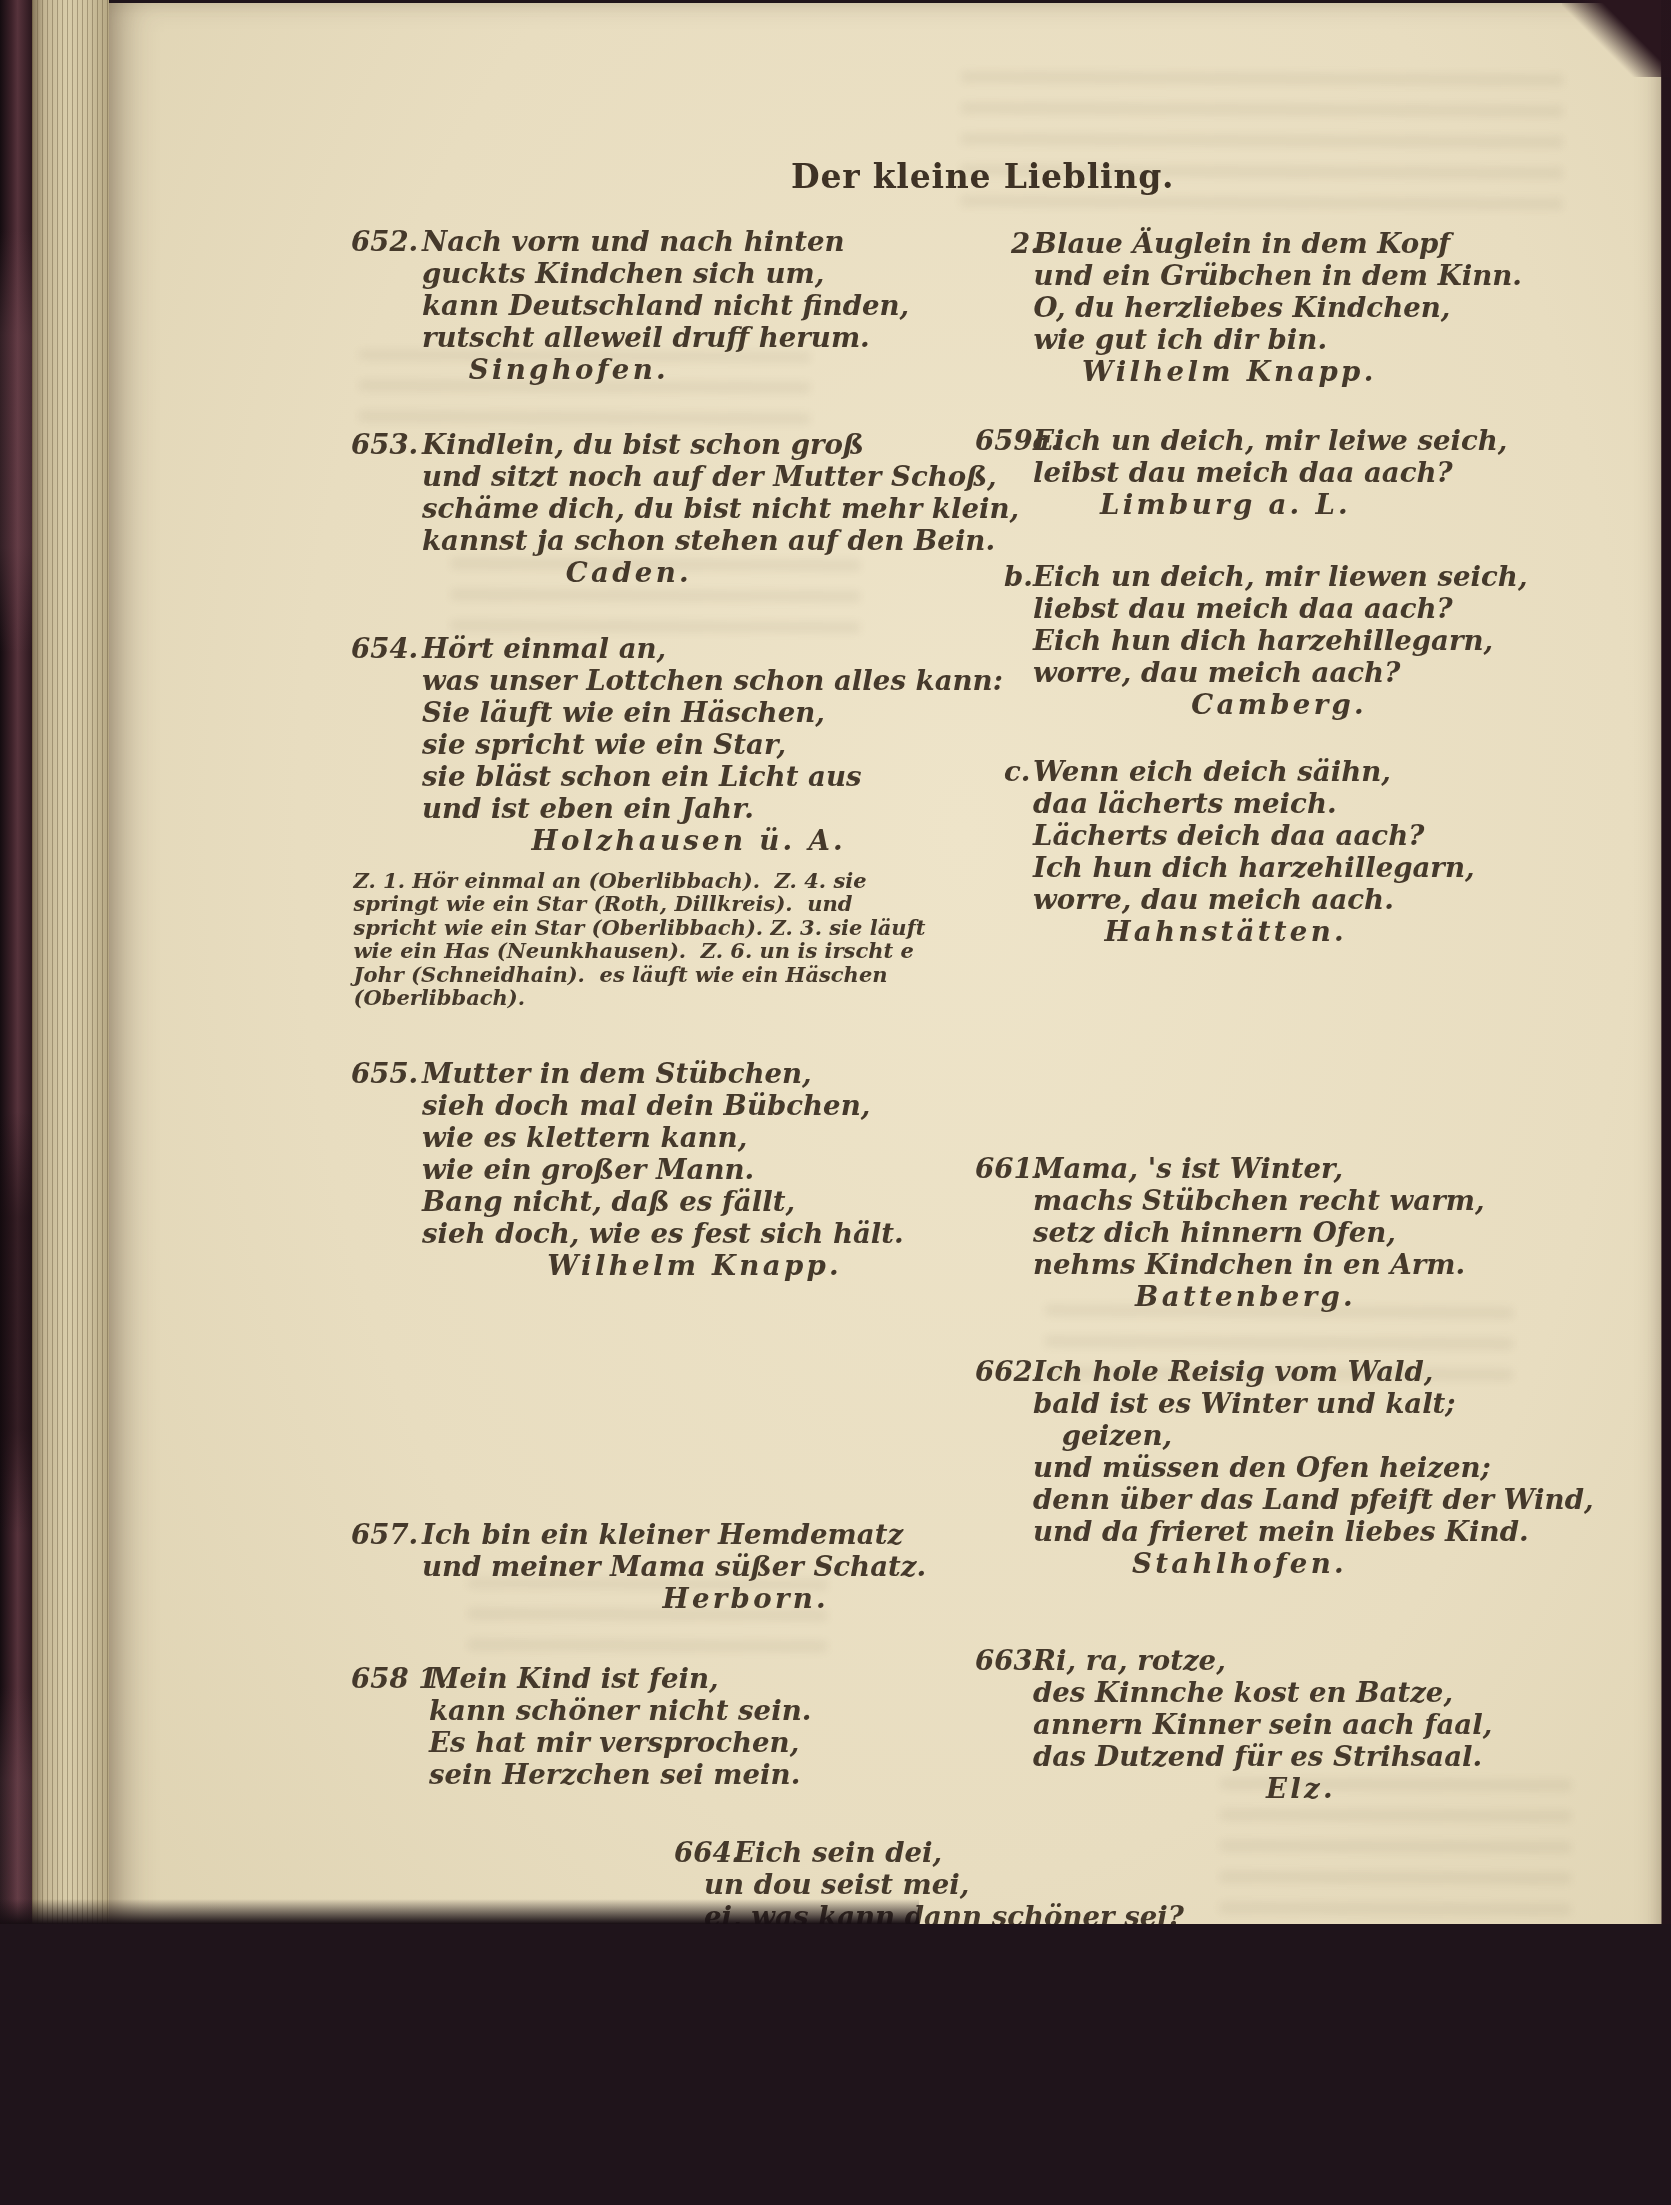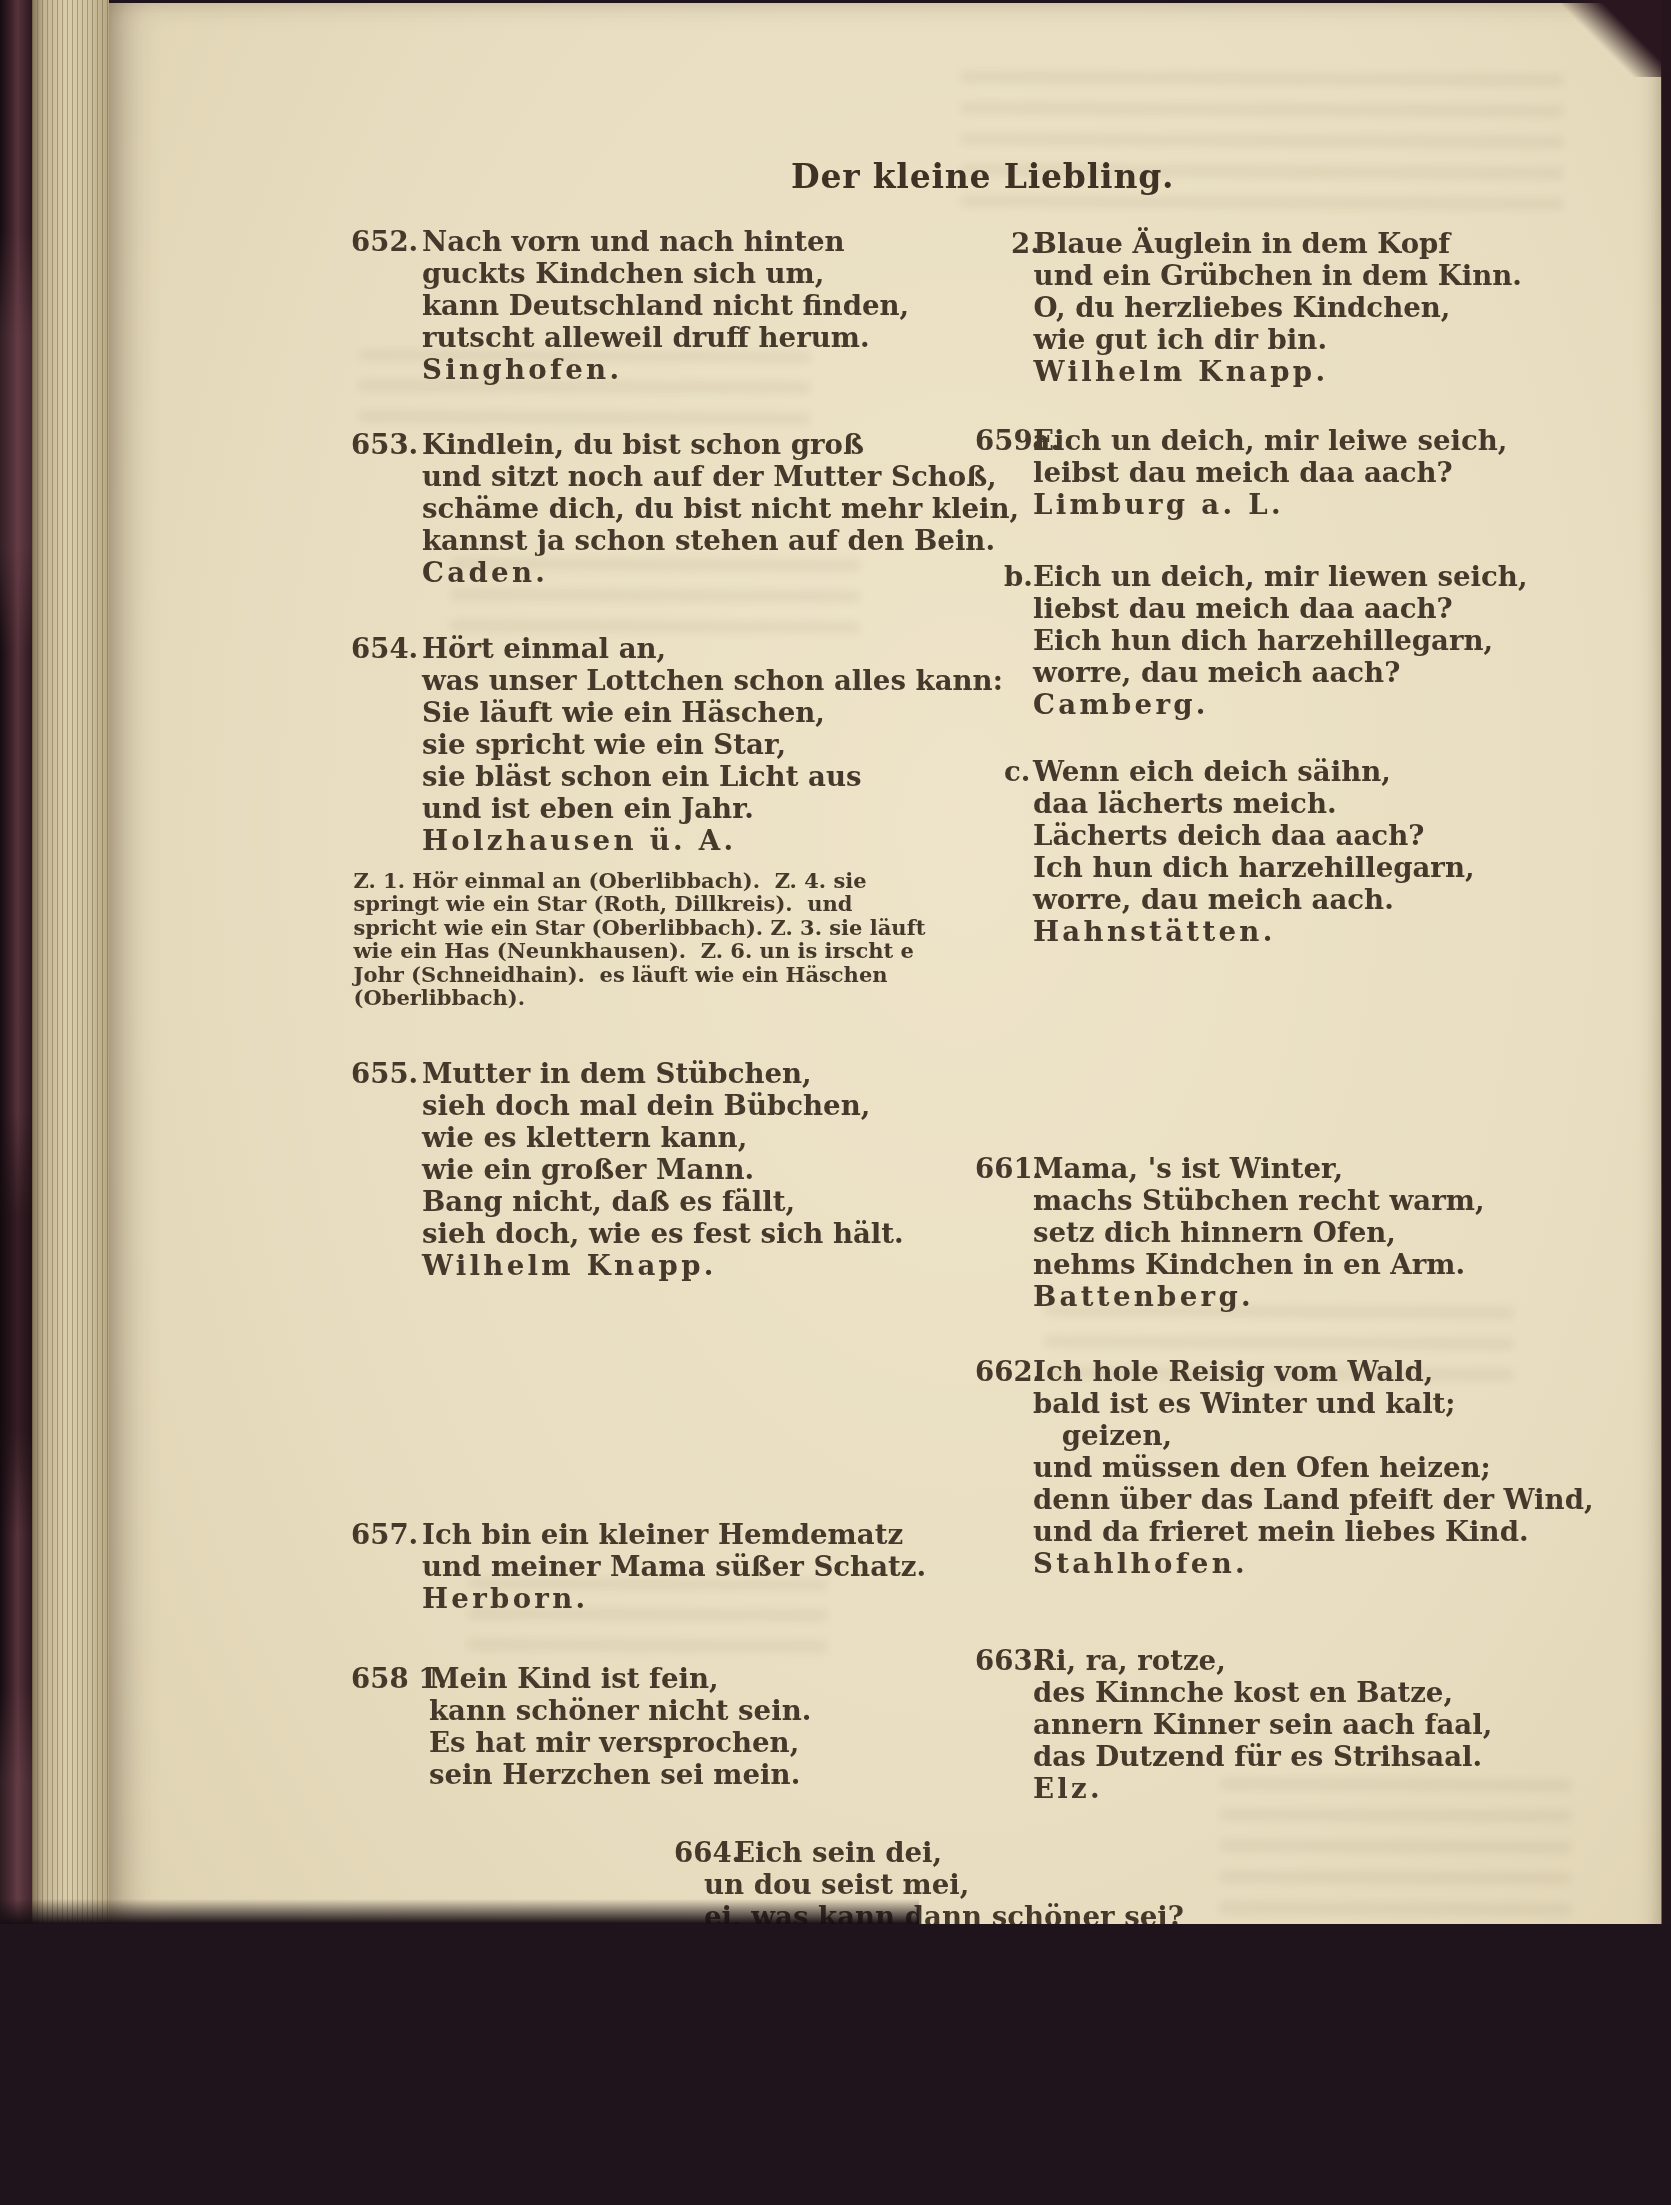--- a/index.html
+++ b/index.html
@@ -26,25 +26,25 @@
   .right-strip{position:absolute;right:0;top:0;width:10px;height:2205px;
     background:linear-gradient(180deg,rgba(38,20,28,.85),rgba(38,20,28,.45));}
   .bottom-strip{position:absolute;left:0;bottom:0;width:919px;height:25px;
     background:linear-gradient(0deg,#170e13,rgba(23,14,19,0));}
   .bleed{position:absolute;
     background:repeating-linear-gradient(0deg,rgba(118,106,78,.20) 0 11px,rgba(0,0,0,0) 11px 31px);
     filter:blur(4.2px);opacity:.45;transform:rotate(.3deg);}
   
   .title{position:absolute;left:791px;top:157px;font-size:33px;font-weight:bold;
     letter-spacing:0.8px;color:#3e3225;}
-  .rhyme{position:absolute;font-size:27.6px;font-weight:bold;}
+  .rhyme{position:absolute;font-size:27.6px;font-weight:bold;font-style:italic;}
   .rhyme .num{position:absolute;left:0;top:0;line-height:32px;white-space:pre;}
   .rhyme .lines{margin-left:var(--ml,71px);}
   .rhyme .line{line-height:32px;white-space:pre;}
-  .rhyme .sig{margin-left:var(--ml,71px);width:var(--sw,251px);
+  .rhyme .sig{margin-left:var(--ml,71px);width:var(--sw,251px);text-align:right;
     letter-spacing:3.3px;line-height:32px;margin-top:var(--st,0px);white-space:pre;}
   .rhyme .sig:empty{display:none;}
   .footnote{font-size:21px;}
   .footnote .line{line-height:23.4px;}
   .r664 .line:first-child{padding-left:30px;}
   .r664 .sig{text-align:left;padding-left:73px;width:auto;}
   .pagenum{position:absolute;left:383px;top:1979px;font-size:28px;font-weight:bold;}
 </style>
 </head>
 <body>

